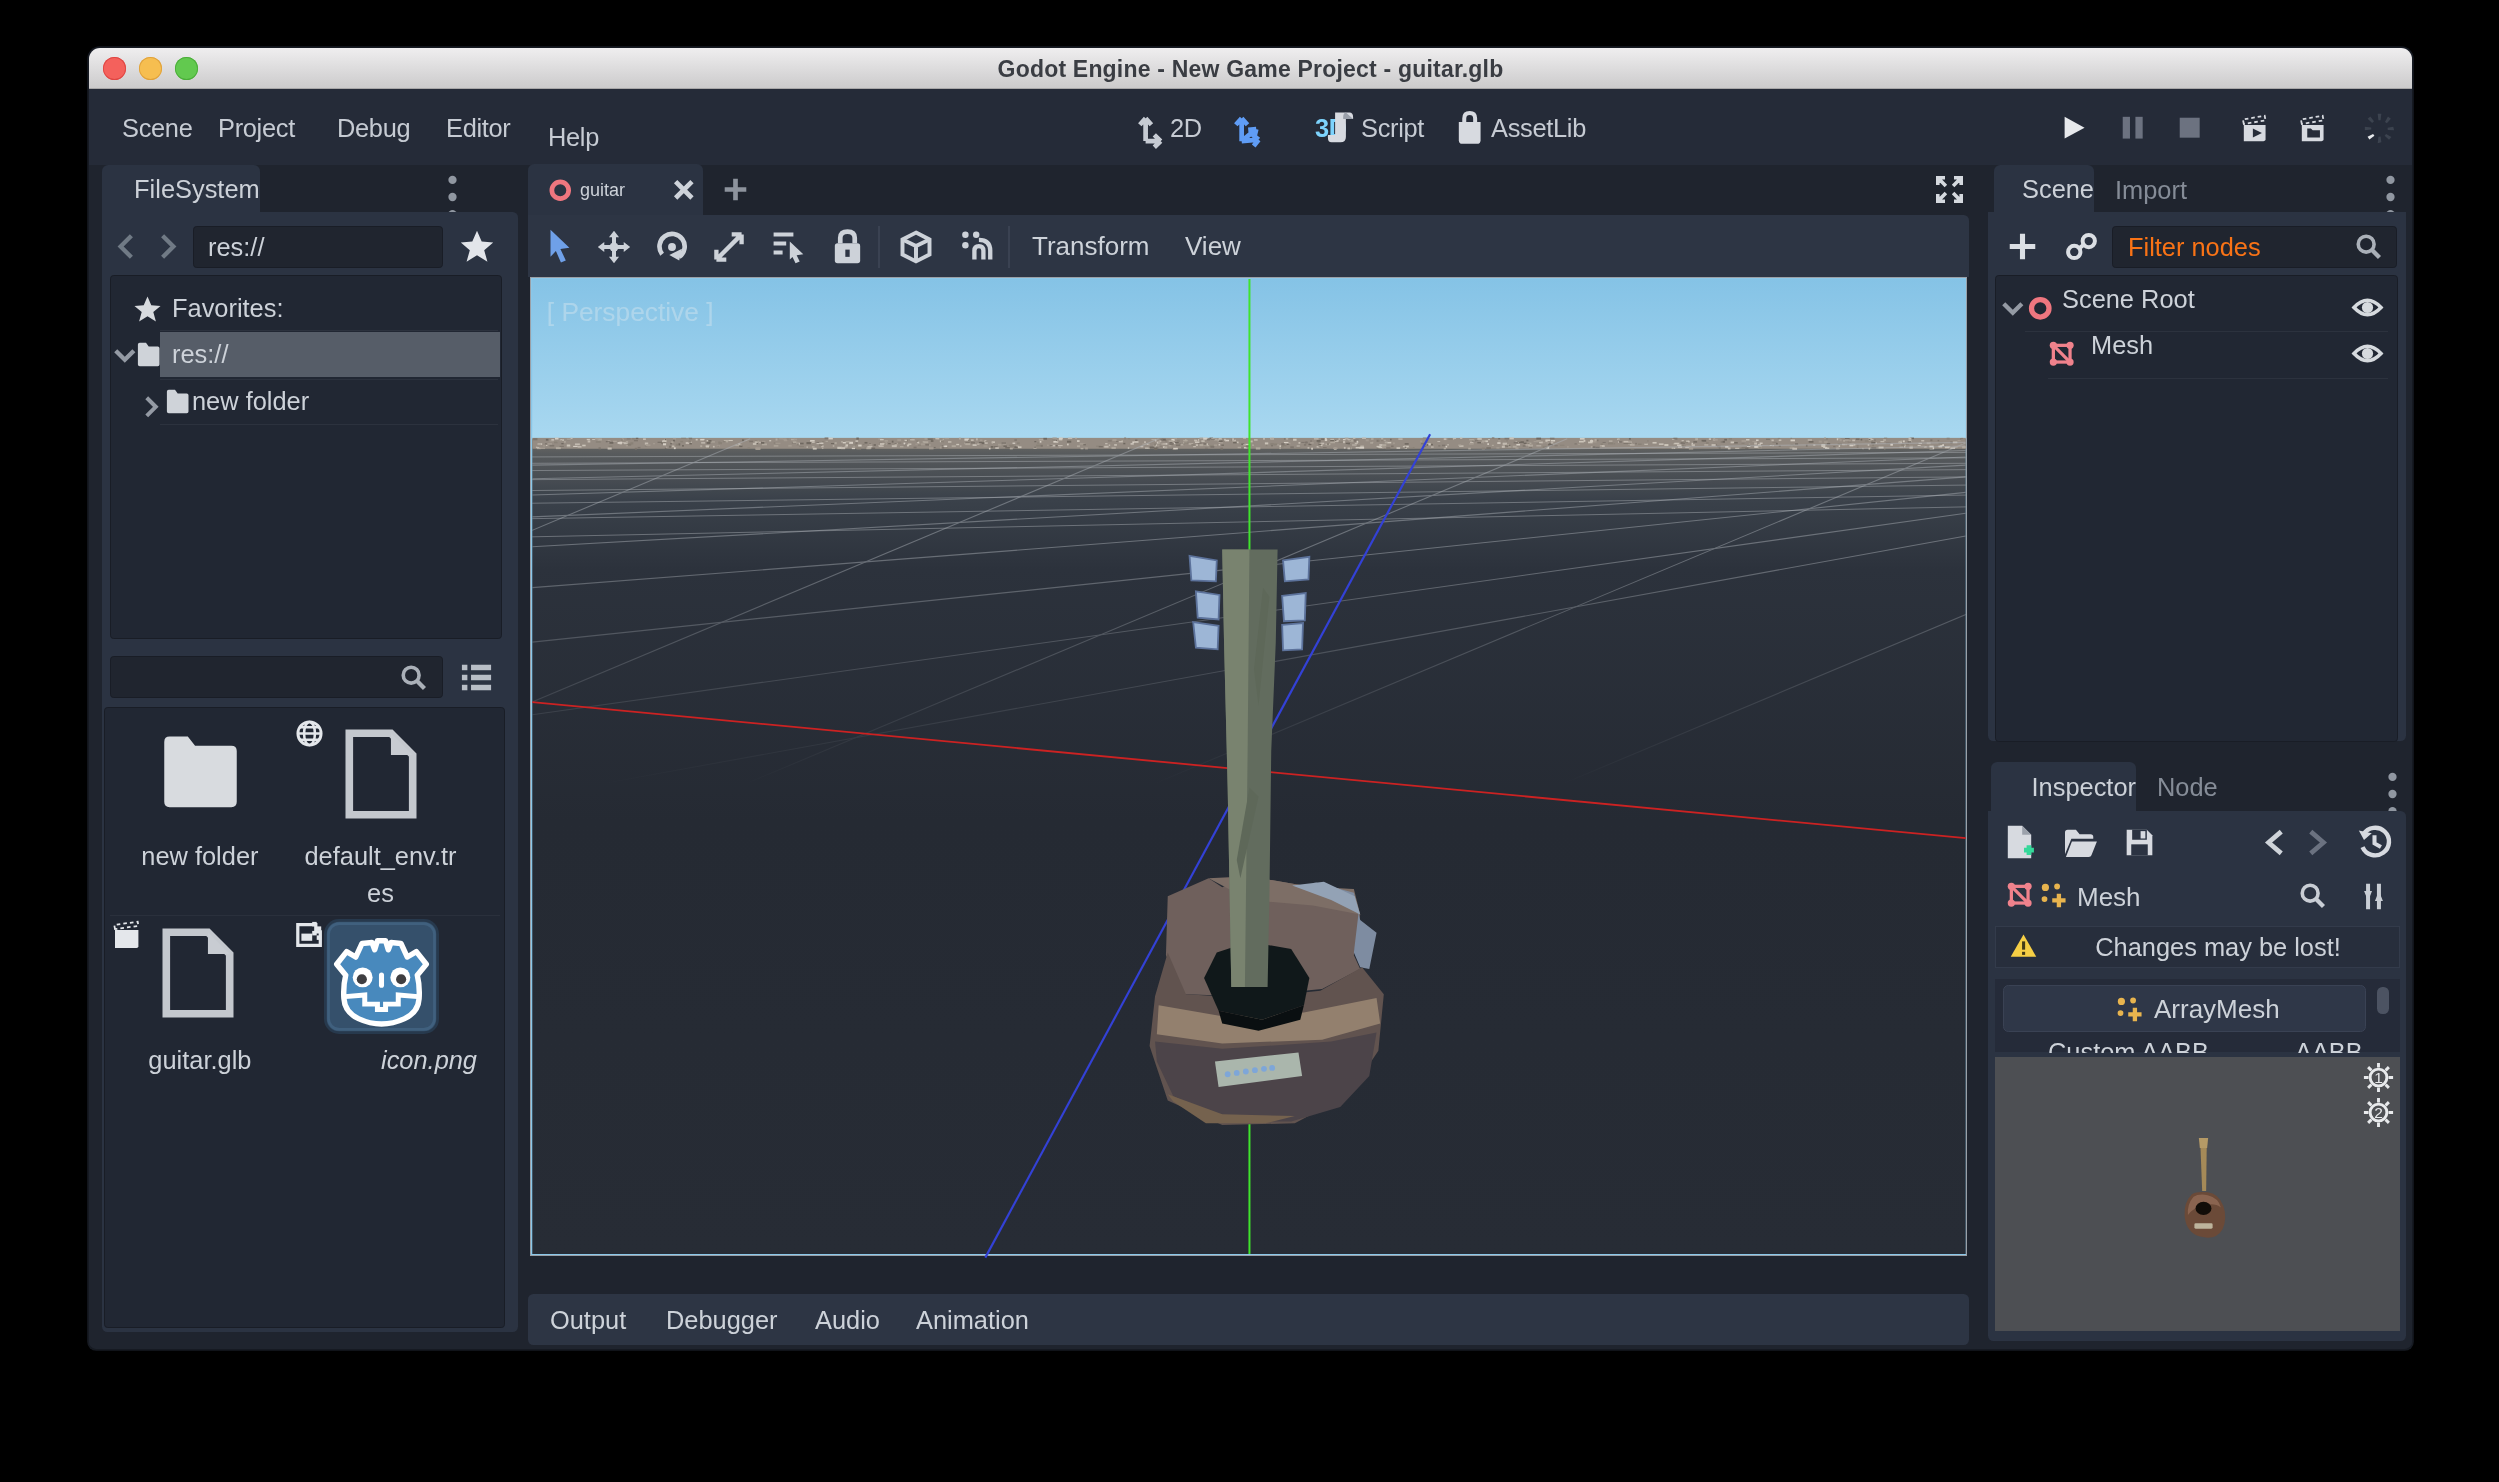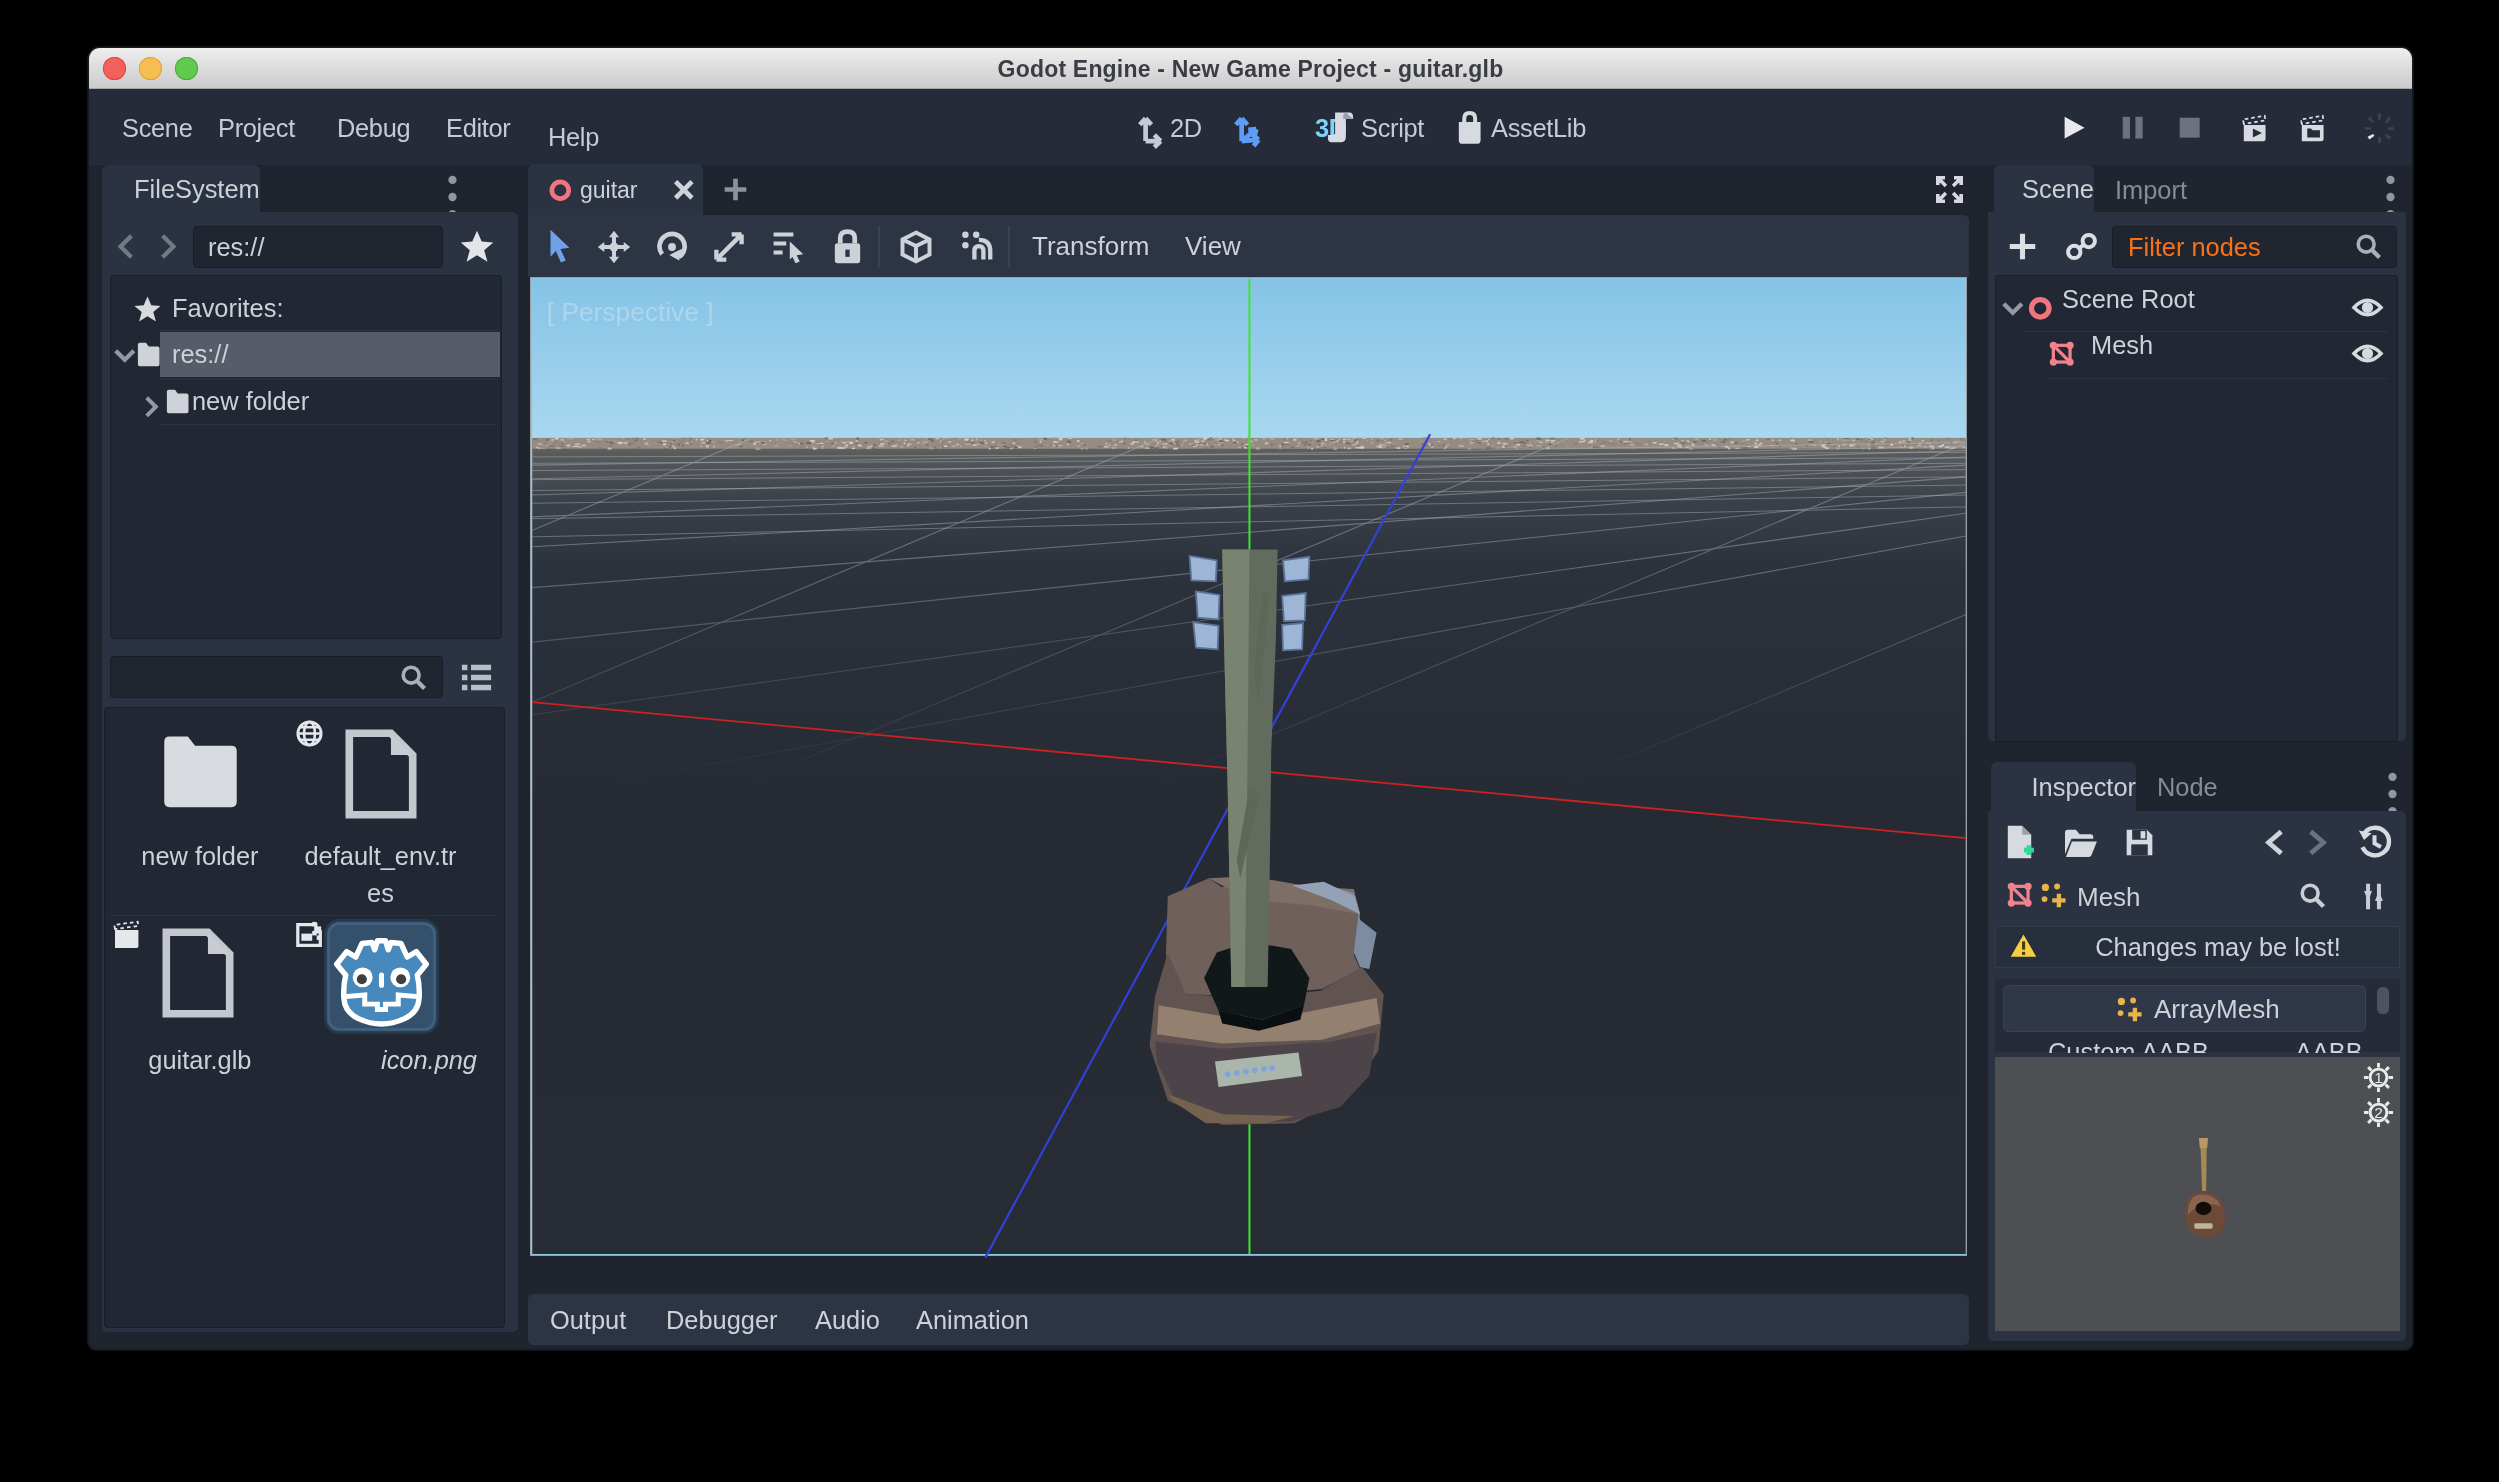--- a/index.html
+++ b/index.html
@@ -202,21 +202,21 @@
         <rect x="11.5" y="8" width="2.5" height="2.5"></rect>
         <rect x="3" y="7" width="6" height="4"></rect>
       </g>
   </svg>
   <div class="txt" style="left:197px;top:998px;width:191px;text-align:right;font-style:italic;">icon.png</div>
 
   <div class="tab" style="left:439px;top:116px;width:175px;height:51px;"></div>
   <svg style="left:459px;top:130px;" width="24.5" height="24.5" viewBox="0 0 14 14">
       <circle cx="7" cy="7" r="4.8" stroke="#ef767f" stroke-width="2.7" fill="none"></circle>
     </svg>
-  <div class="txt" style="left:491px;top:116px;line-height:53px;font-size:23px;">guitar</div>
+  <div class="txt" style="left:491px;top:116px;line-height:53px;font-size:18px;">guitar</div>
   <svg style="left:583px;top:130px;" width="23.6" height="23.6" viewBox="0 0 13 13">
       <path d="M2 2 L11 11 M11 2 L2 11" stroke="#ced3da" stroke-width="2.6"></path>
     </svg>
   <svg style="left:633px;top:128px;" width="27" height="27" viewBox="0 0 15 15">
       <path d="M7.5 1.5 L7.5 13.5 M1.5 7.5 L13.5 7.5" stroke="#8d939d" stroke-width="2.6"></path>
     </svg>
   <svg style="left:1847px;top:128px;" width="27" height="27" viewBox="0 0 15 15">
       <g stroke="#d5d9df" stroke-width="2" fill="none">
         <path d="M1 5 L1 1 L5 1 M10 1 L14 1 L14 5 M14 10 L14 14 L10 14 M5 14 L1 14 L1 10 M1 1 L5.5 5.5 M14 1 L9.5 5.5 M14 14 L9.5 9.5 M1 14 L5.5 9.5"></path>
       </g>

